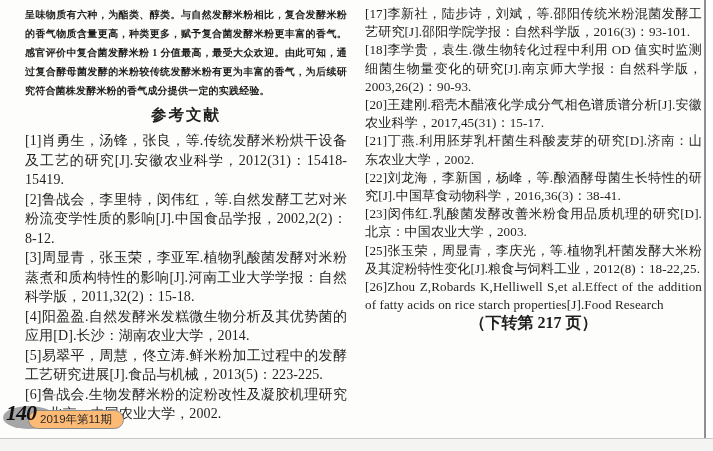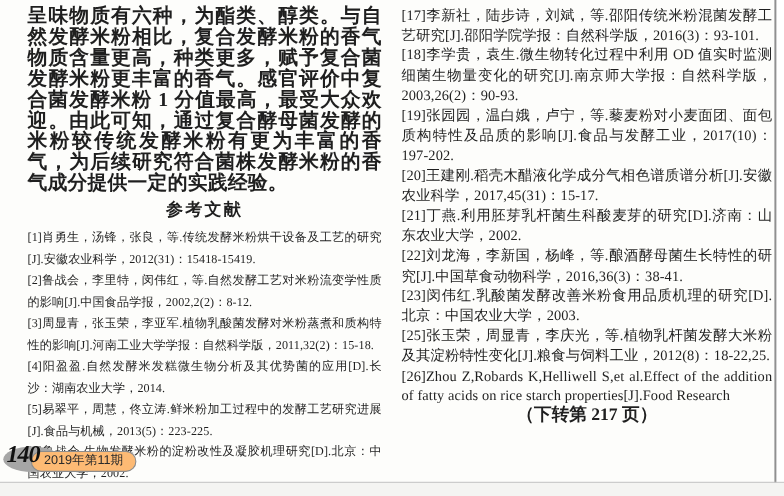--- a/index.html
+++ b/index.html
@@ -29,35 +29,35 @@
   .edge-bottom {
     position:absolute; left:0; top:438px;
     width:713px; height:1px;
     background:#c8c8c8;
   }
   .col { position:absolute; }
   .col-left  { left:25px;  top:5px; width:322px; }
   .col-right { left:365px; top:5px; width:337px; }
   p.body-par {
     margin:0;
-    font-size:18px; line-height:19px;
+    font-size:10px; line-height:19px;
     font-weight:700;
     text-align:justify;
     letter-spacing:0.2px;
   }
   h3.refs-heading {
     margin:6px 0 7px 0;
     text-align:center;
     font-size:15.5px; line-height:18px;
     font-weight:800;
     letter-spacing:2px;
   }
   p.ref {
     margin:0;
-    font-size:11px; line-height:19.5px;
+    font-size:14px; line-height:19.5px;
     font-weight:500;
     text-align:justify;
     letter-spacing:0.1px;
   }
   .col-right p.ref {
     font-size:13.1px; line-height:18.2px;
   }
   p.cont-note {
     margin:0;
     font-size:16px; line-height:18.2px;
@@ -106,21 +106,20 @@
     <p class="ref">[2]鲁战会，李里特，闵伟红，等.自然发酵工艺对米粉流变学性质的影响[J].中国食品学报，2002,2(2)：8-12.</p>
     <p class="ref">[3]周显青，张玉荣，李亚军.植物乳酸菌发酵对米粉蒸煮和质构特性的影响[J].河南工业大学学报：自然科学版，2011,32(2)：15-18.</p>
     <p class="ref">[4]阳盈盈.自然发酵米发糕微生物分析及其优势菌的应用[D].长沙：湖南农业大学，2014.</p>
     <p class="ref">[5]易翠平，周慧，佟立涛.鲜米粉加工过程中的发酵工艺研究进展[J].食品与机械，2013(5)：223-225.</p>
     <p class="ref">[6]鲁战会.生物发酵米粉的淀粉改性及凝胶机理研究[D].北京：中国农业大学，2002.</p>
   </div>
 
   <div class="col col-right">
     <p class="ref">[17]李新社，陆步诗，刘斌，等.邵阳传统米粉混菌发酵工艺研究[J].邵阳学院学报：自然科学版，2016(3)：93-101.</p>
     <p class="ref">[18]李学贵，袁生.微生物转化过程中利用 OD 值实时监测细菌生物量变化的研究[J].南京师大学报：自然科学版，2003,26(2)：90-93.</p>
-    <p class="ref">[19]张园园，温白娥，卢宁，等.藜麦粉对小麦面团、面包质构特性及品质的影响[J].食品与发酵工业，2017(10)：197-202.</p>
     <p class="ref">[20]王建刚.稻壳木醋液化学成分气相色谱质谱分析[J].安徽农业科学，2017,45(31)：15-17.</p>
     <p class="ref">[21]丁燕.利用胚芽乳杆菌生科酸麦芽的研究[D].济南：山东农业大学，2002.</p>
     <p class="ref">[22]刘龙海，李新国，杨峰，等.酿酒酵母菌生长特性的研究[J].中国草食动物科学，2016,36(3)：38-41.</p>
     <p class="ref">[23]闵伟红.乳酸菌发酵改善米粉食用品质机理的研究[D].北京：中国农业大学，2003.</p>
     <p class="ref">[25]张玉荣，周显青，李庆光，等.植物乳杆菌发酵大米粉及其淀粉特性变化[J].粮食与饲料工业，2012(8)：18-22,25.</p>
     <p class="ref">[26]Zhou Z,Robards K,Helliwell S,et al.Effect of the addition of fatty acids on rice starch properties[J].Food Research</p>
     <p class="cont-note">（下转第 217 页）</p>
   </div>
 
   <div class="footer">

